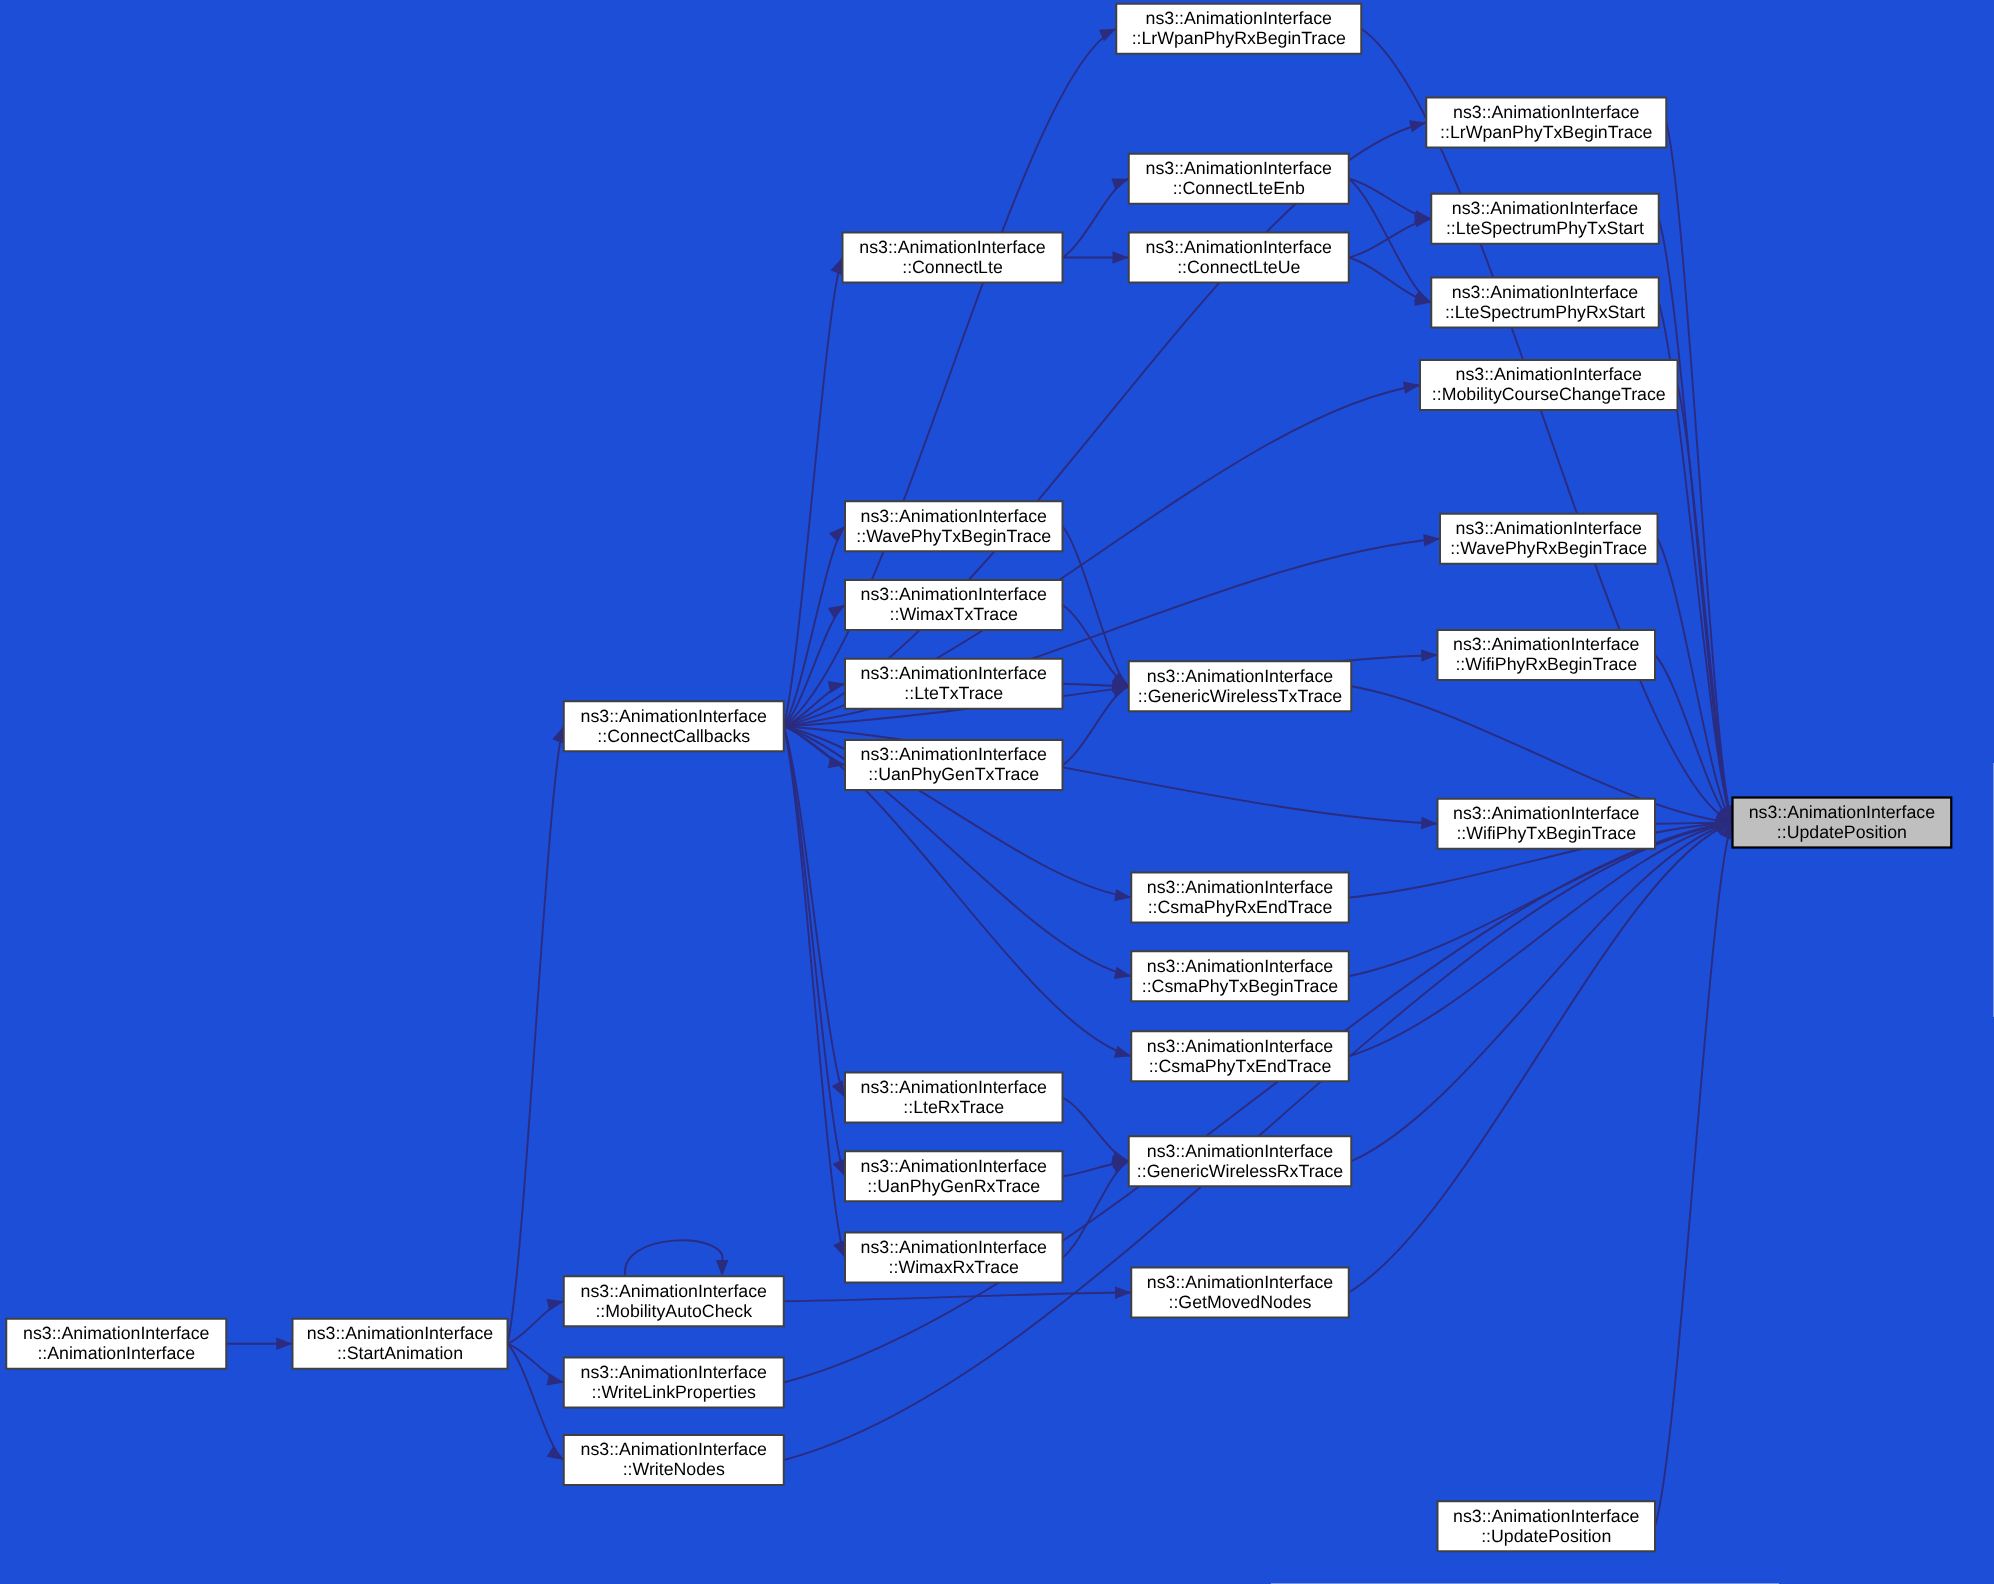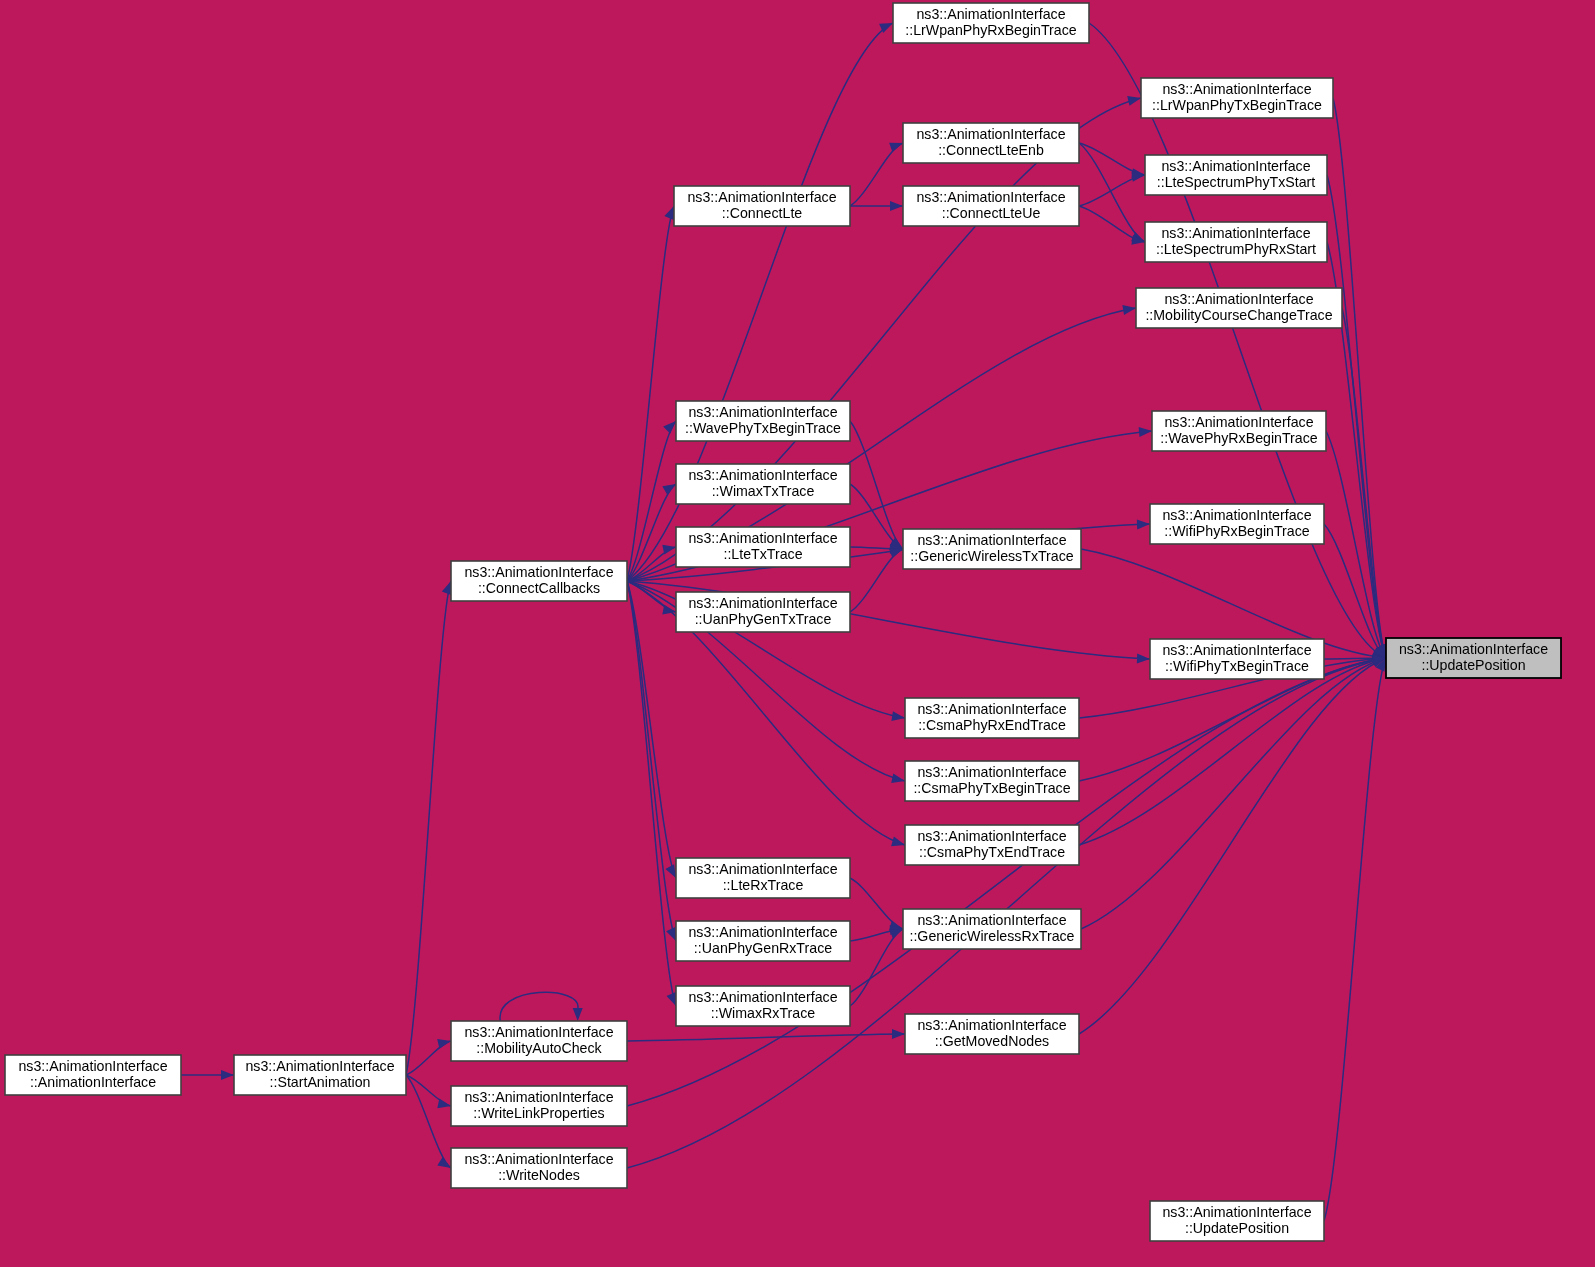--- a/index.html
+++ b/index.html
@@ -8,21 +8,21 @@
     background: #ffffff;
   }
   body {
     font-family: "Liberation Sans", sans-serif;
   }
   #graph-wrap {
     position: relative;
     width: 1595px;
     height: 1267px;
     overflow: hidden;
-    background: #be185d;
+    background: #1d4ed8;
   }
   svg#callgraph {
     display: block;
     width: 1595px;
     height: 1267px;
   }
   .node-box {
     fill: #ffffff;
     stroke: #404040;
     stroke-width: 1.6;

